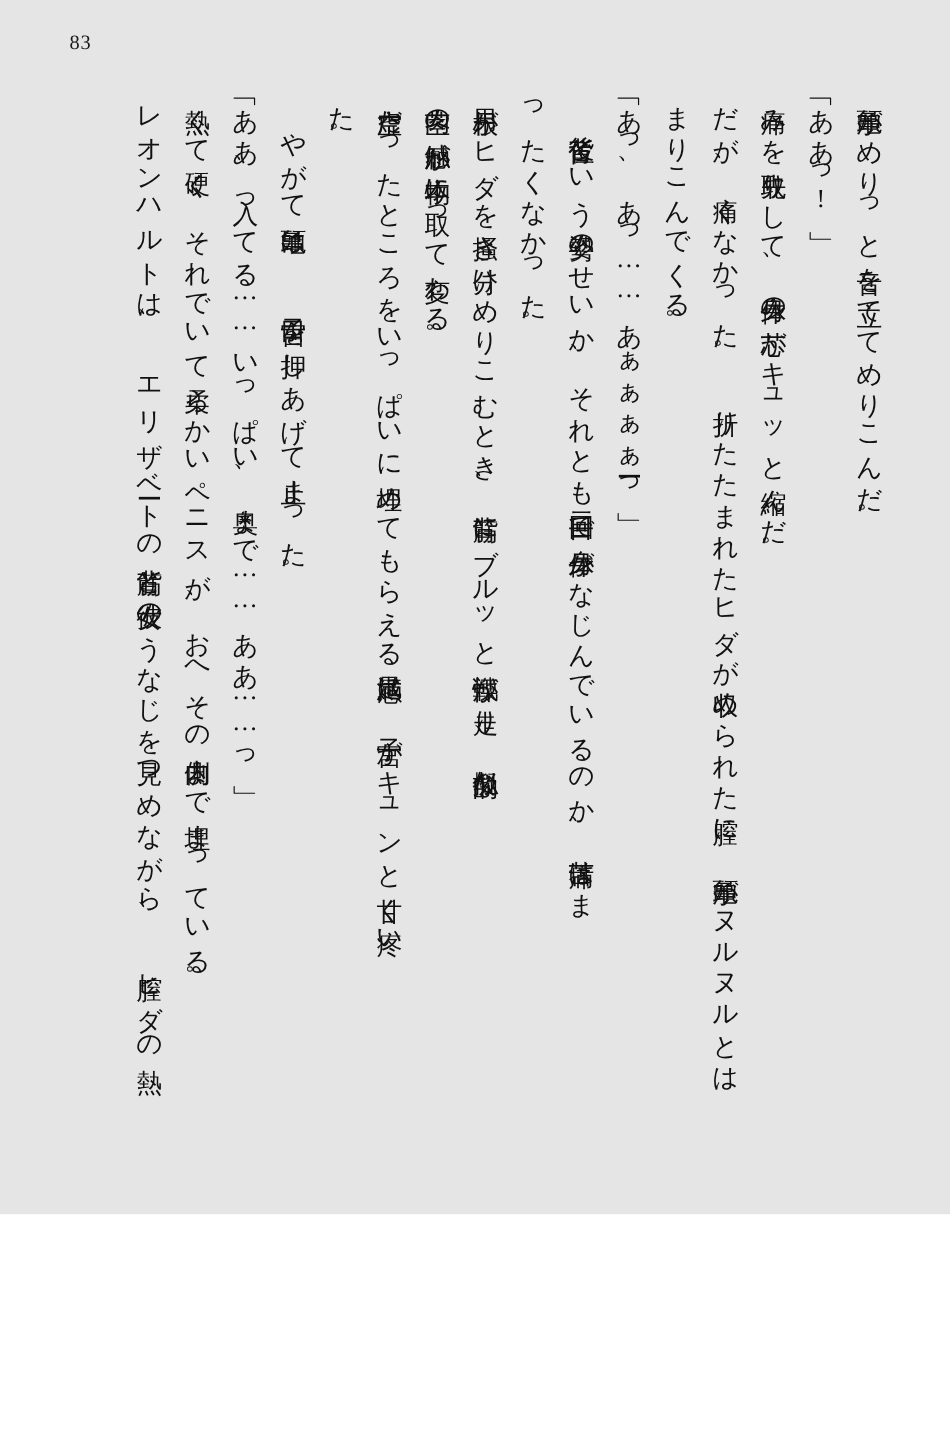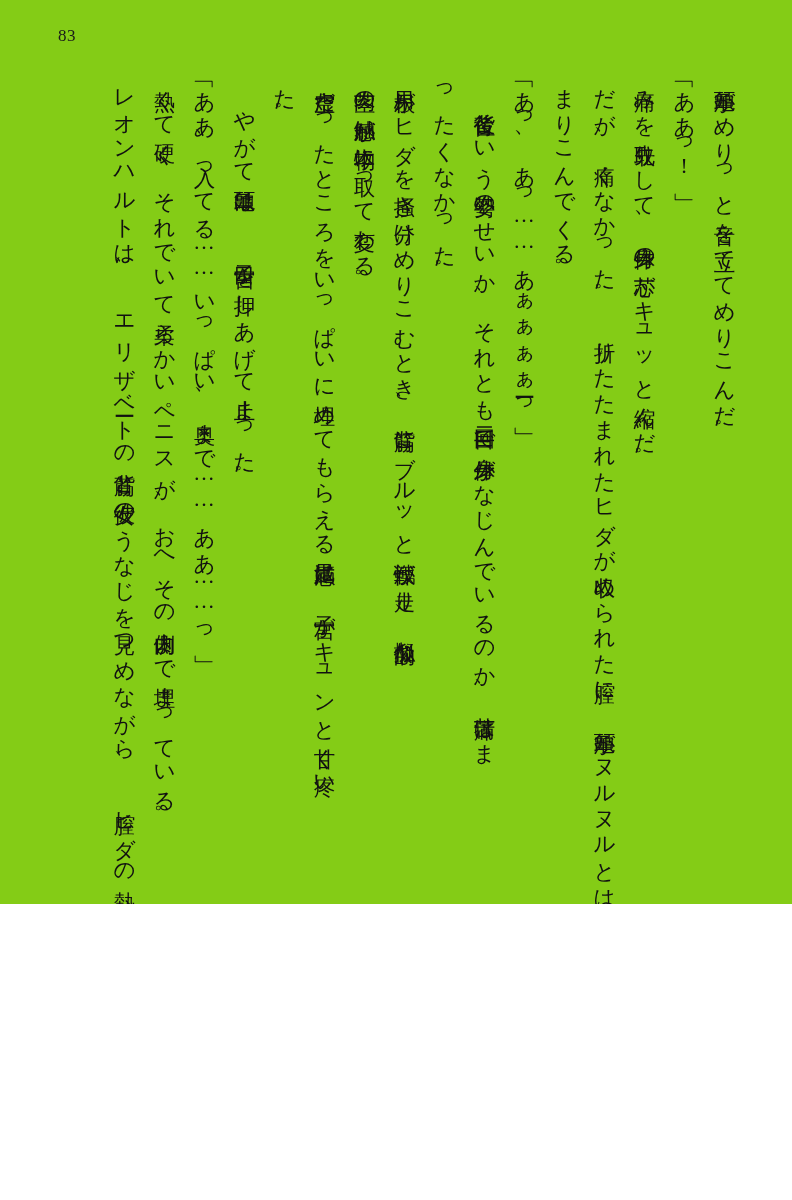--- a/index.html
+++ b/index.html
@@ -3,22 +3,22 @@
 <meta charset="utf-8">
 <style>
   html, body {
     margin: 0;
     padding: 0;
     background: #ffffff;
   }
   .page {
     position: relative;
     width: 792px;
-    height: 904px;
-    background: #84cc16;
+    height: 1012px;
+    background: #e5e5e5;
     overflow: hidden;
     font-family: "Liberation Serif", "DejaVu Serif", serif;
     color: #111111;
   }
   .page-number {
     position: absolute;
     top: 26px;
     left: 58px;
     font-size: 17px;
     letter-spacing: 0.5px;

